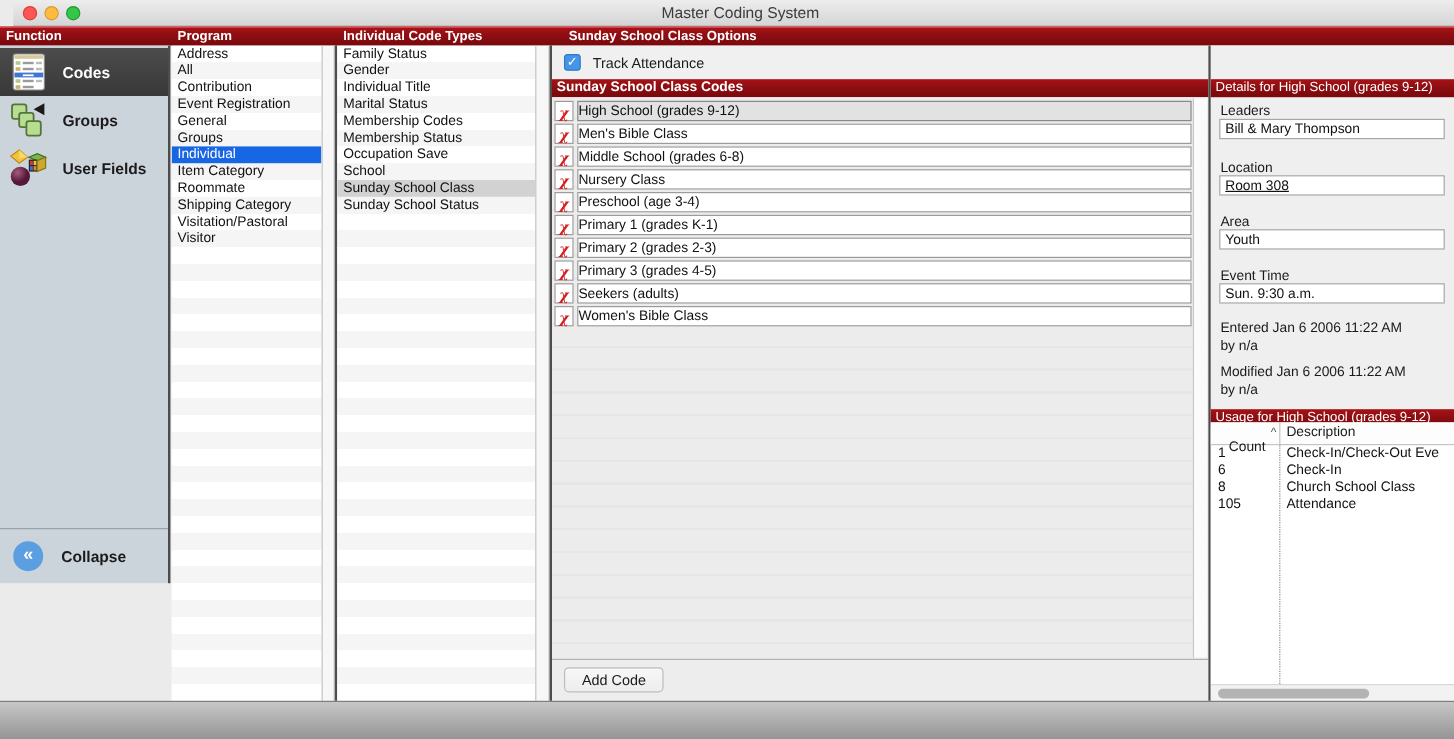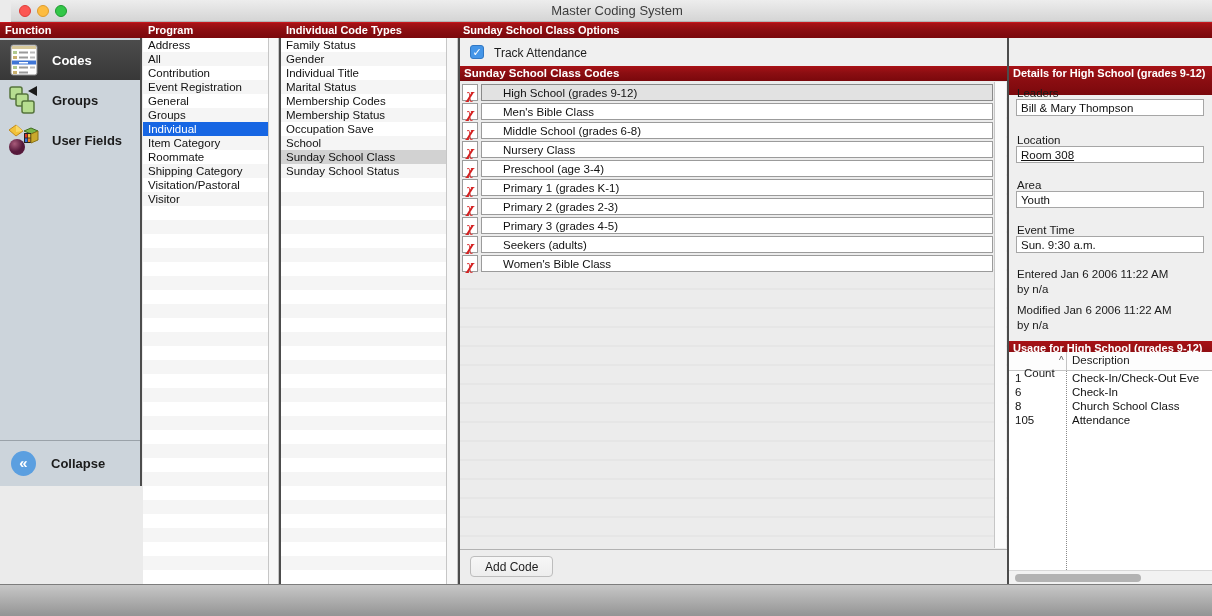--- a/index.html
+++ b/index.html
@@ -69,34 +69,34 @@
   .codesarea { position:absolute; left:460px; top:81px; width:547px; height:468px;
     background:repeating-linear-gradient(180deg,#ececec 0px,#ececec 17px,#e6e6e6 17px,#e6e6e6 19px); }
   .codestrack { position:absolute; right:1px; top:1px; width:12px; height:466px;
     background:#fbfbfb; border-left:1px solid #c6c6c6; }
   .crow { position:absolute; left:2px; height:17px; display:flex; gap:3px; }
   .xcell { width:16px; height:17px; background:#ffffff; border:1px solid #9b9b9b;
     text-align:center; cursor:pointer; }
   .xglyph { font-family:"DejaVu Serif", serif; font-style:italic; font-weight:bold;
     color:#d42020; font-size:12px; line-height:15px; }
   .cfield { width:512px; height:17px; background:#ffffff; border:1px solid #9b9b9b;
-    font-size:11.5px; line-height:15px; padding-left:21px; color:#111;
+    font-size:11.5px; line-height:15px; padding-left:0; color:#111;
     font-family:"Liberation Sans", sans-serif; }
   .cfield.selected { background:#e2e2e2; border-color:#8a8a8a; }
   .addbar { position:absolute; left:460px; top:549px; width:547px; height:35px;
     background:#ededed; border-top:1px solid #b2b2b2; }
   .addbtn { position:absolute; left:10px; top:6px; height:21px; padding:0 14px;
     background:linear-gradient(180deg,#f7f7f7,#ededed); border:1px solid #bdbdbd; border-radius:4px;
     font-size:12px; color:#1c1c1c; font-family:"Liberation Sans", sans-serif; cursor:pointer; }
   .vdiv.d4 { left:1007px; width:2px; }
 
   
   .rightpanel { position:absolute; left:1009px; top:38px; width:203px; height:546px; background:#efefef; }
-  .rphdr { position:absolute; left:0; width:203px; height:29px; line-height:15px;
-    color:#fff; font-size:11px; font-weight:bold; padding-left:4px; white-space:nowrap; overflow:hidden; }
+  .rphdr { position:absolute; left:0; width:203px; height:15px; line-height:15px;
+    color:#fff; font-size:11px; font-weight:normal; padding-left:4px; white-space:nowrap; overflow:hidden; }
   .detailshdr { top:28px; }
   .dlabel { position:absolute; left:8px; font-size:11.5px; color:#1a1a1a; }
   .dinput { position:absolute; left:7px; width:188px; height:17px; background:#fff;
     border:1px solid #a6a6a6; font-size:11.5px; padding:0 4px; color:#111;
     font-family:"Liberation Sans", sans-serif; }
   .stamp { position:absolute; left:8px; font-size:11.5px; color:#1a1a1a; line-height:15px; }
   .usagehdr { top:303px; }
   .utable { position:absolute; left:0; top:314px; width:203px; height:218px; background:#ffffff; }
   .uthead { position:absolute; left:0; top:0; width:203px; height:19px; background:#fdfdfd;
     border-bottom:1px solid #c4c4c4; font-size:11.5px; color:#1a1a1a; }
@@ -134,21 +134,21 @@
     <span class="tl red"></span>
     <span class="tl yellow"></span>
     <span class="tl green"></span>
     <div class="title">Master Coding System</div>
   </div>
 
   <div class="headerband maroon">
     <span style="left:5px">Function</span>
     <span style="left:148px">Program</span>
     <span style="left:286px">Individual Code Types</span>
-    <span style="left:463px">Sunday School Class Options</span>
+    <span style="left:474px">Sunday School Class Options</span>
   </div>
 
   <div class="sidebar">
     <div class="srow selected" style="top:2px">
       <span class="sicon">
         <svg width="28" height="32" viewBox="0 0 28 32">
           <rect x="1" y="1" width="26" height="30" rx="2" fill="#ffffff" stroke="#8a8a8a"></rect>
           <rect x="2" y="2" width="24" height="3" fill="#d8c99a"></rect>
           <rect x="3" y="7" width="4" height="3" fill="#b0c98e"></rect>
             <rect x="9" y="7.5" width="9" height="2" fill="#9a9a9a"></rect>

